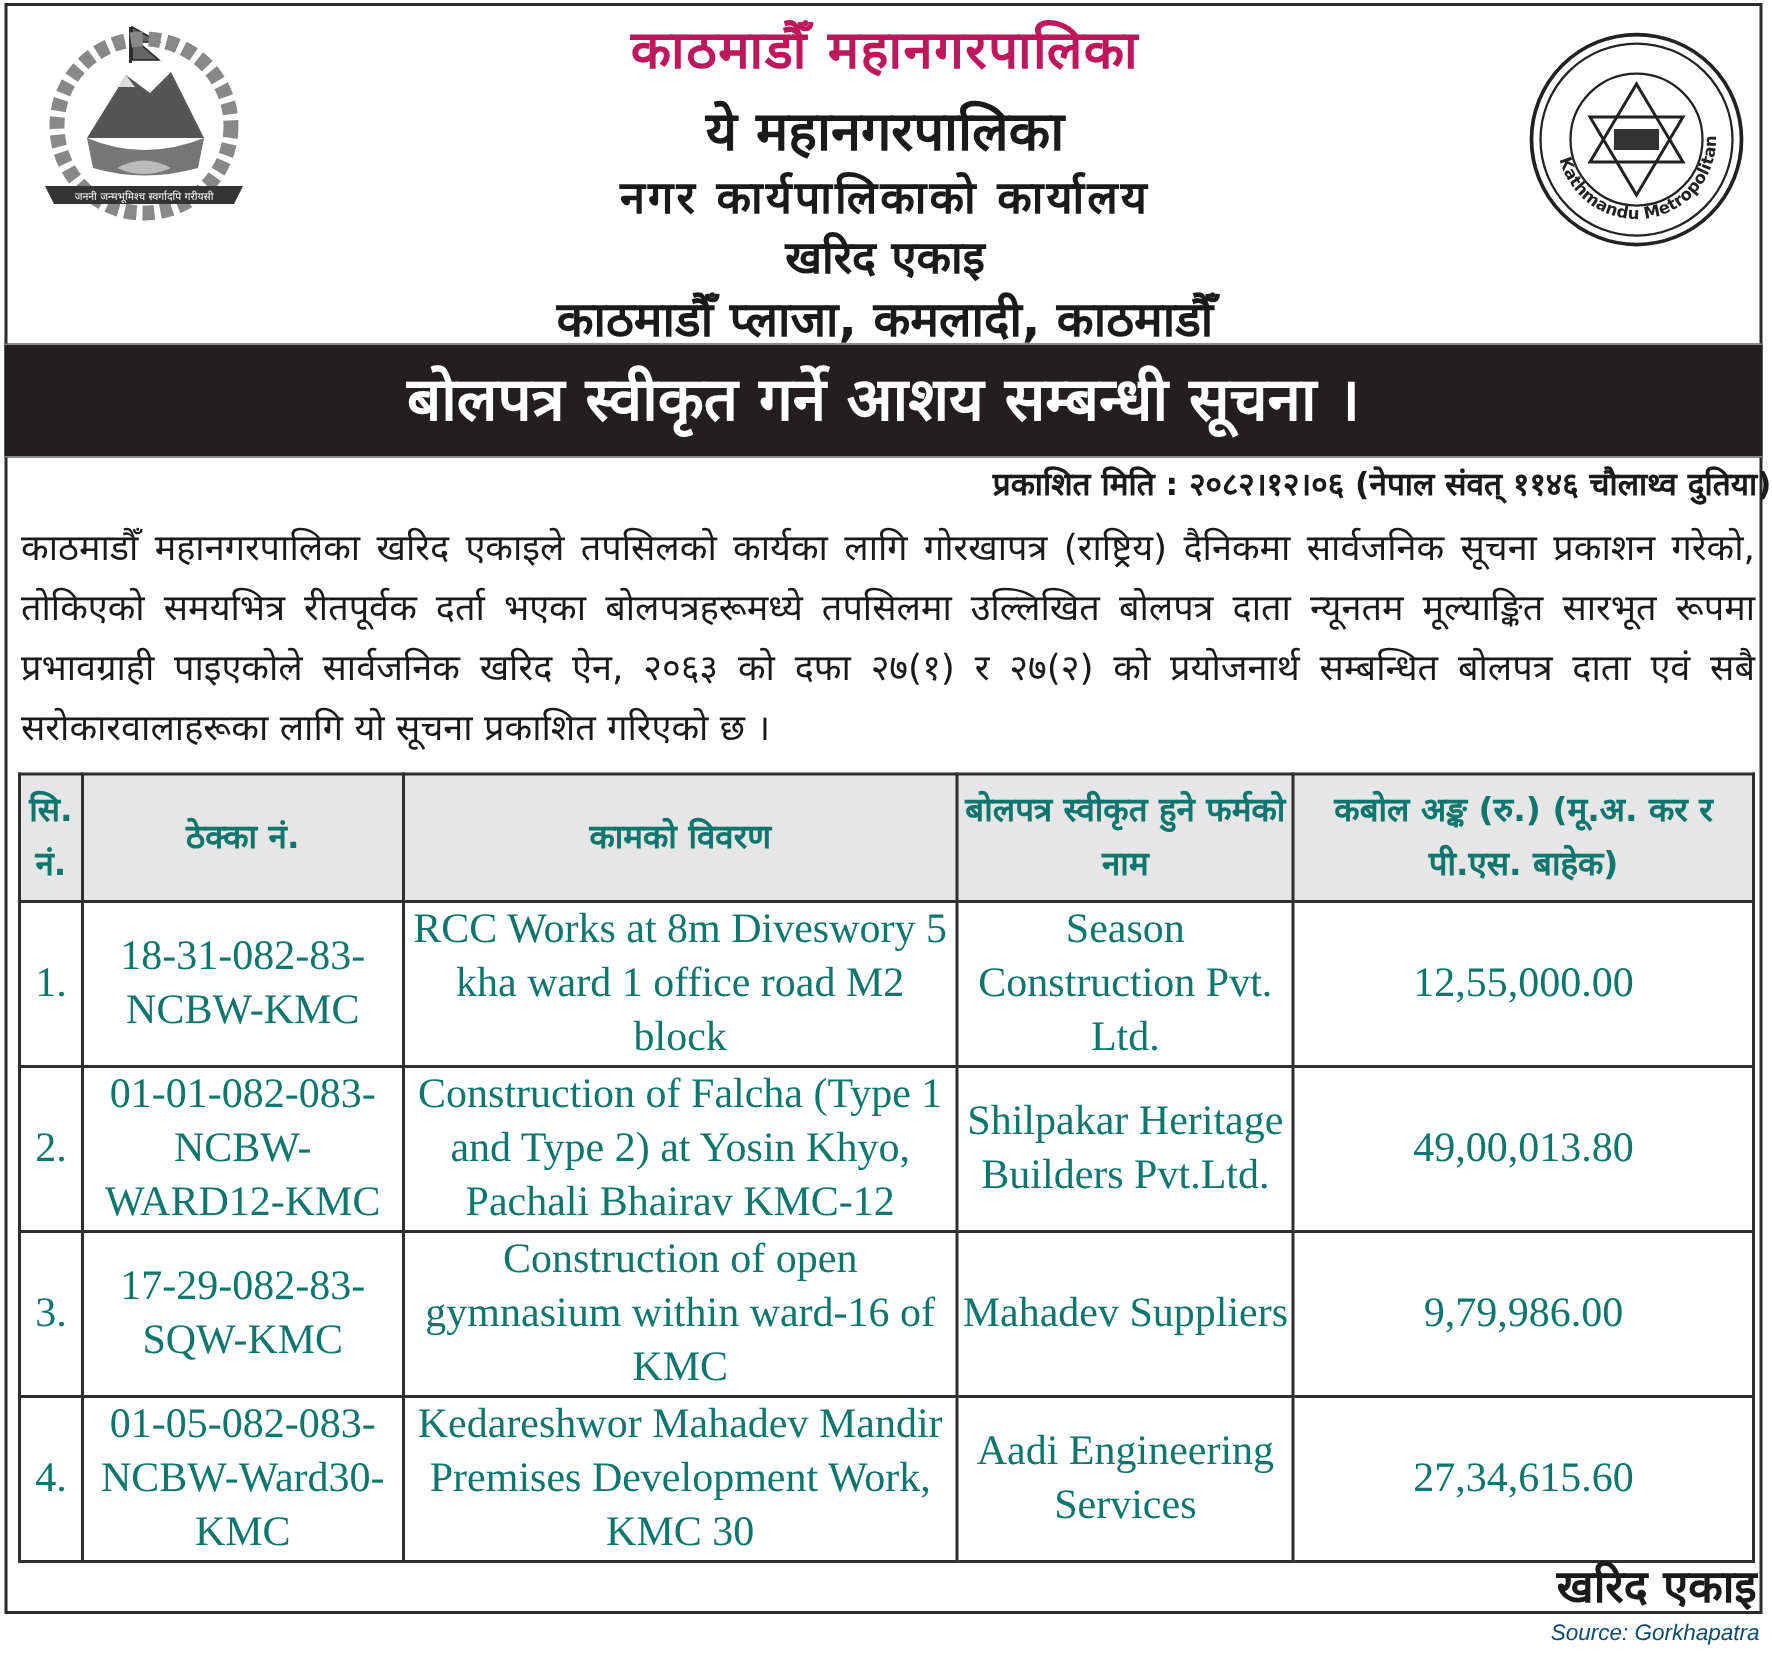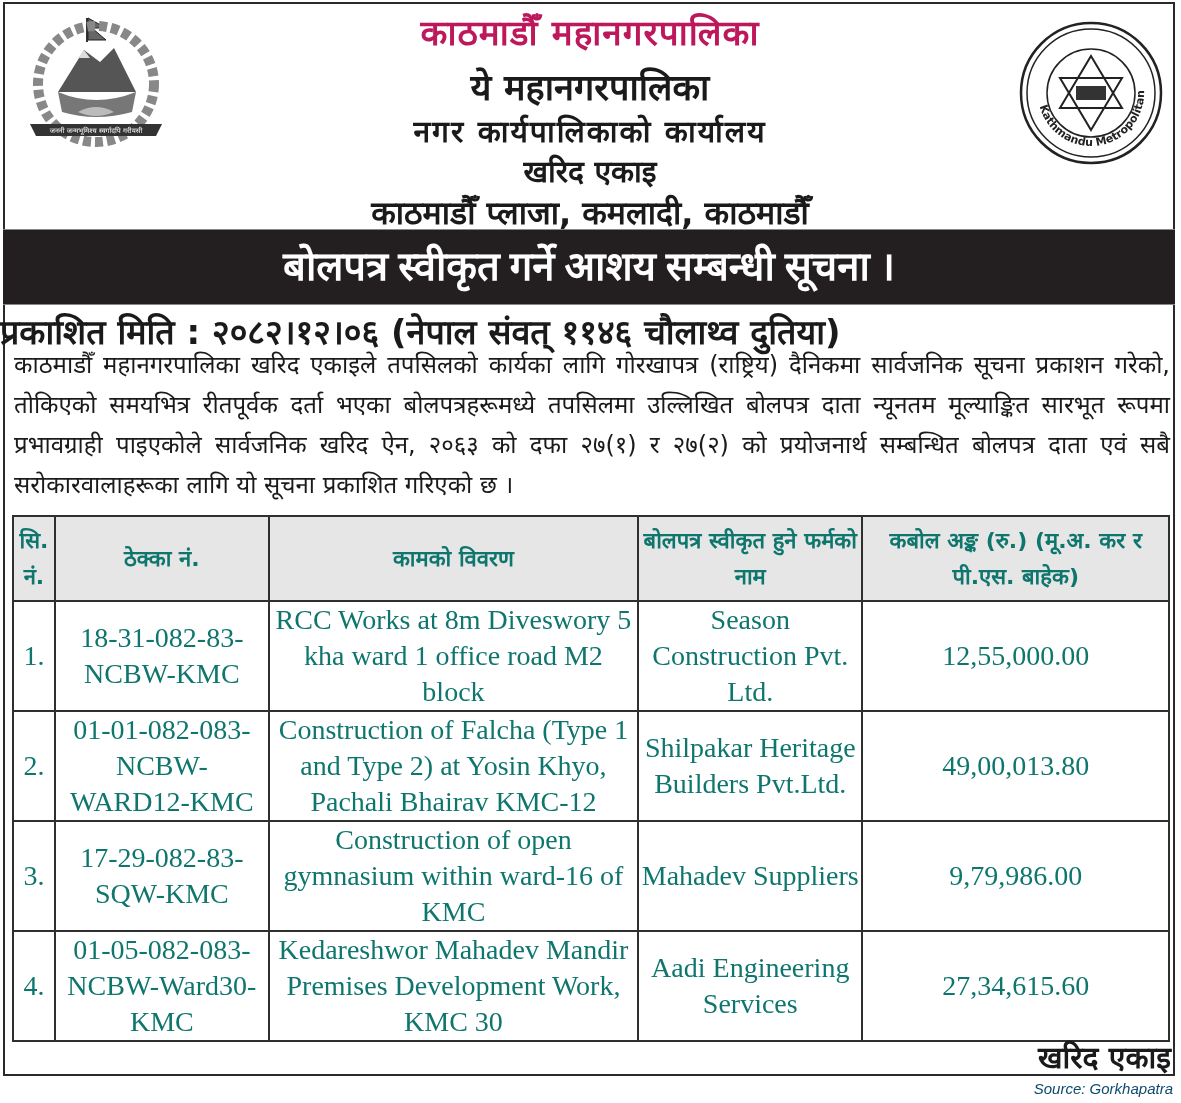--- a/index.html
+++ b/index.html
@@ -10,23 +10,23 @@
   .logo-left { position:absolute; left:22px; top:12px; width:148px; height:140px; }
   .logo-right { position:absolute; left:1018px; top:20px; width:146px; height:146px; }
   .hdr { position:absolute; left:200px; width:780px; text-align:center; white-space:nowrap; }
   .h1 { top:8px; font-size:35px; font-weight:bold; letter-spacing:1px; color:#be185d; }
   .h2 { top:62px; font-size:36px; font-weight:bold; color:#1a1a1a; font-family:"DejaVu Serif", serif;text-align:center; }
   .h3 { top:110px; font-size:30px; font-weight:bold; letter-spacing:2px; }
   .h4 { top:150px; font-size:30px; font-weight:bold; }
   .h5 { top:190px; font-size:32px; font-weight:bold; }
   .banner { position:absolute; left:3px; top:229px; width:1172px; height:76px; background:#231f20;
             border-top:1px solid #888; border-bottom:1px solid #888; box-sizing:border-box;
-            color:#fff; text-align:center; font-size:40px; font-weight:bold; line-height:74px;font-family:Liberation Serif, serif; }
-  .date { position:absolute; left:0; top:308px; width:1181px; text-align:left;
-          font-size:34px; font-weight:bold; }
+            color:#fff; text-align:center; font-size:40px; font-weight:bold; line-height:74px; }
+  .date { position:absolute; left:0; top:308px; width:1181px; text-align:right;
+          font-size:21px; font-weight:bold; }
   .para { position:absolute; left:14px; top:345px; width:1156px; font-size:24px; line-height:40px;
           text-align:justify; text-align-last:left; }
   table.tbl { position:absolute; left:12px; top:515px; width:1158px; border-collapse:collapse;
               font-family:"Liberation Serif", serif; font-size:28px; color:#0f766e; }
   .tbl th, .tbl td { border:2px solid #2f2f2f; text-align:center; vertical-align:middle; padding:0 2px; }
   .tbl th { background:#e6e6e6; font-family:"DejaVu Sans", sans-serif; font-weight:bold; font-size:22px;
             line-height:36px; height:83px; }
   .tbl td { line-height:36px; height:105px; }
   .c1 { width:36px; } .c2 { width:210px; } .c3 { width:368px; } .c4 { width:220px; } .c5 { width:304px; }
   .sig { position:absolute; right:10px; top:1036px; font-size:30px; font-weight:bold; }

